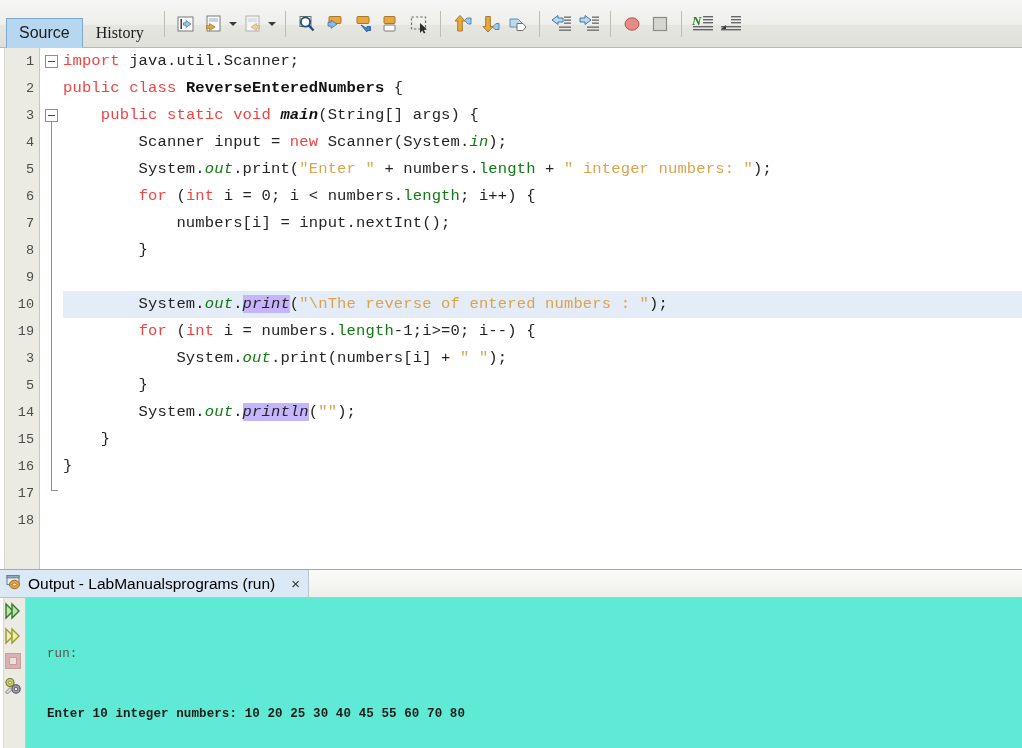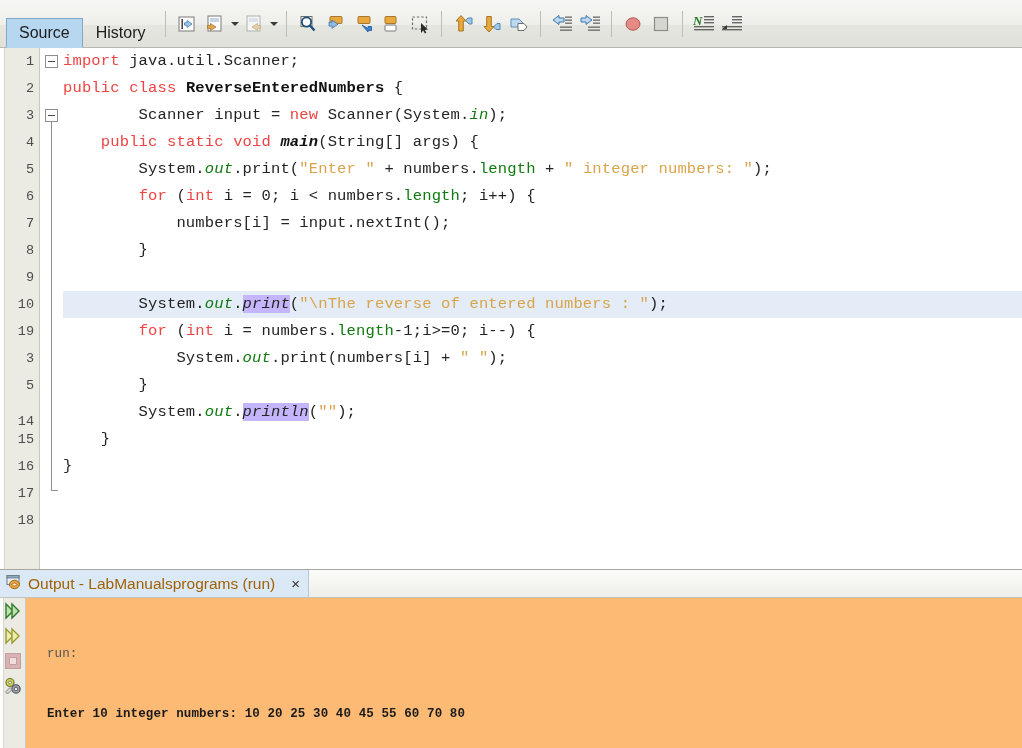--- a/index.html
+++ b/index.html
@@ -40,21 +40,21 @@
     border: 1px solid transparent;
     border-bottom: none;
     cursor: default;
     white-space: nowrap;
   }
   .edtab.active {
     background: #b7d6f0;
     border: 1px solid #7fa9cc;
     border-bottom: 1px solid #b7d6f0;
   }
-  .edtab.inactive { background: transparent; }
+  .edtab.inactive { background: transparent; font-family: Liberation Serif, serif; }
 
   .tbsep {
     width: 1px; height: 26px;
     background: #bdbdb4;
     margin: 0 7px;
     align-self: center;
   }
 
   .icongroup { display: flex; align-items: center; height: 48px; }
   .tbbtn {
@@ -188,36 +188,36 @@
   .outtab {
     display: flex; align-items: center;
     padding: 0 8px 0 6px;
     gap: 6px;
     background: #dbe9f7;
     border-right: 1px solid #b6c6d6;
     cursor: default;
   }
   .outtab .ttl {
     font-size: 15.5px;
-    color: #a16207;
+    color: #000000;
     white-space: nowrap;
   }
   .outtab .xclose {
     font-size: 15px;
     color: #333;
     margin-left: 10px;
     cursor: default;
   }
   .outtabfill { flex: 1; }
 
   .outbody {
     position: absolute;
     top: 28px; left: 0;
     width: 1022px; height: 151px;
-    background: #fdba74;
+    background: #5eead4;
   }
   .outside {
     position: absolute;
     left: 0; top: 0;
     width: 26px; height: 151px;
     background: #ebebe4;
     border-right: 1px solid #c8c8c0;
     display: flex;
     flex-direction: column;
     align-items: center;
@@ -452,39 +452,39 @@
       <div class="lnum" style="top:81px">4</div>
       <div class="lnum" style="top:108px">5</div>
       <div class="lnum" style="top:135px">6</div>
       <div class="lnum" style="top:162px">7</div>
       <div class="lnum" style="top:189px">8</div>
       <div class="lnum" style="top:216px">9</div>
       <div class="lnum" style="top:243px">10</div>
       <div class="lnum" style="top:270px">19</div>
       <div class="lnum" style="top:297px">3</div>
       <div class="lnum" style="top:324px">5</div>
-      <div class="lnum" style="top:360px">14</div>
+      <div class="lnum" style="top:351px">14</div>
       <div class="lnum" style="top:378px">15</div>
       <div class="lnum" style="top:405px">16</div>
       <div class="lnum" style="top:432px">17</div>
       <div class="lnum" style="top:459px">18</div>
     </div>
 
     <div class="foldcol">
       <div class="foldbox" style="top:7px"></div>
       <div class="foldbox" style="top:61px"></div>
       <div class="foldline" style="top:74px; height:368px"></div>
       <div class="foldend" style="top:442px"></div>
     </div>
 
     <div class="codearea">
       <div class="cline"><span class="k">import</span> java.util.Scanner;</div>
       <div class="cline"><span class="k">public class</span> <span class="b">ReverseEnteredNumbers</span> {</div>
+      <div class="cline">    <span class="k">public static void</span> <span class="it">main</span>(String[] args) {</div>
       <div class="cline">        Scanner input = <span class="k">new</span> Scanner(System.<span class="f">in</span>);</div>
-      <div class="cline">    <span class="k">public static void</span> <span class="it">main</span>(String[] args) {</div>
       <div class="cline">        System.<span class="f">out</span>.print(<span class="s">"Enter "</span> + numbers.<span class="g">length</span> + <span class="s">" integer numbers: "</span>);</div>
       <div class="cline">        <span class="k">for</span> (<span class="k">int</span> i = 0; i &lt; numbers.<span class="g">length</span>; i++) {</div>
       <div class="cline">            numbers[i] = input.nextInt();</div>
       <div class="cline">        }</div>
       <div class="cline"> </div>
       <div class="cline hl">        System.<span class="f">out</span>.<span class="mk">print</span>(<span class="s">"\nThe reverse of entered numbers : "</span>);</div>
       <div class="cline">        <span class="k">for</span> (<span class="k">int</span> i = numbers.<span class="g">length</span>-1;i&gt;=0; i--) {</div>
       <div class="cline">            System.<span class="f">out</span>.print(numbers[i] + <span class="s">" "</span>);</div>
       <div class="cline">        }</div>
       <div class="cline">        System.<span class="f">out</span>.<span class="mk">println</span>(<span class="s">""</span>);</div>

